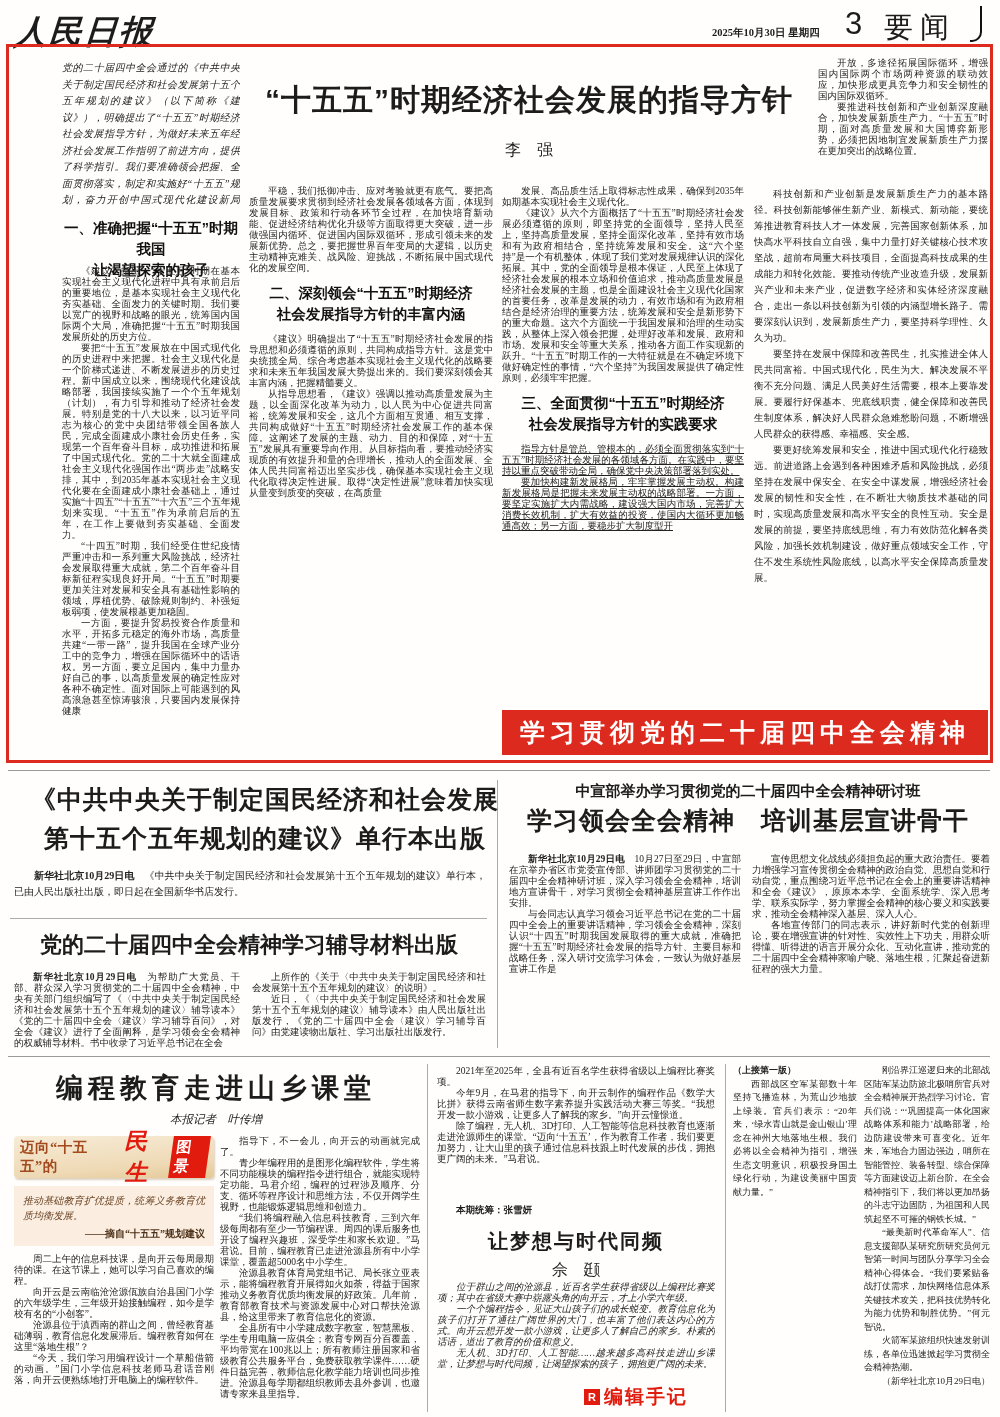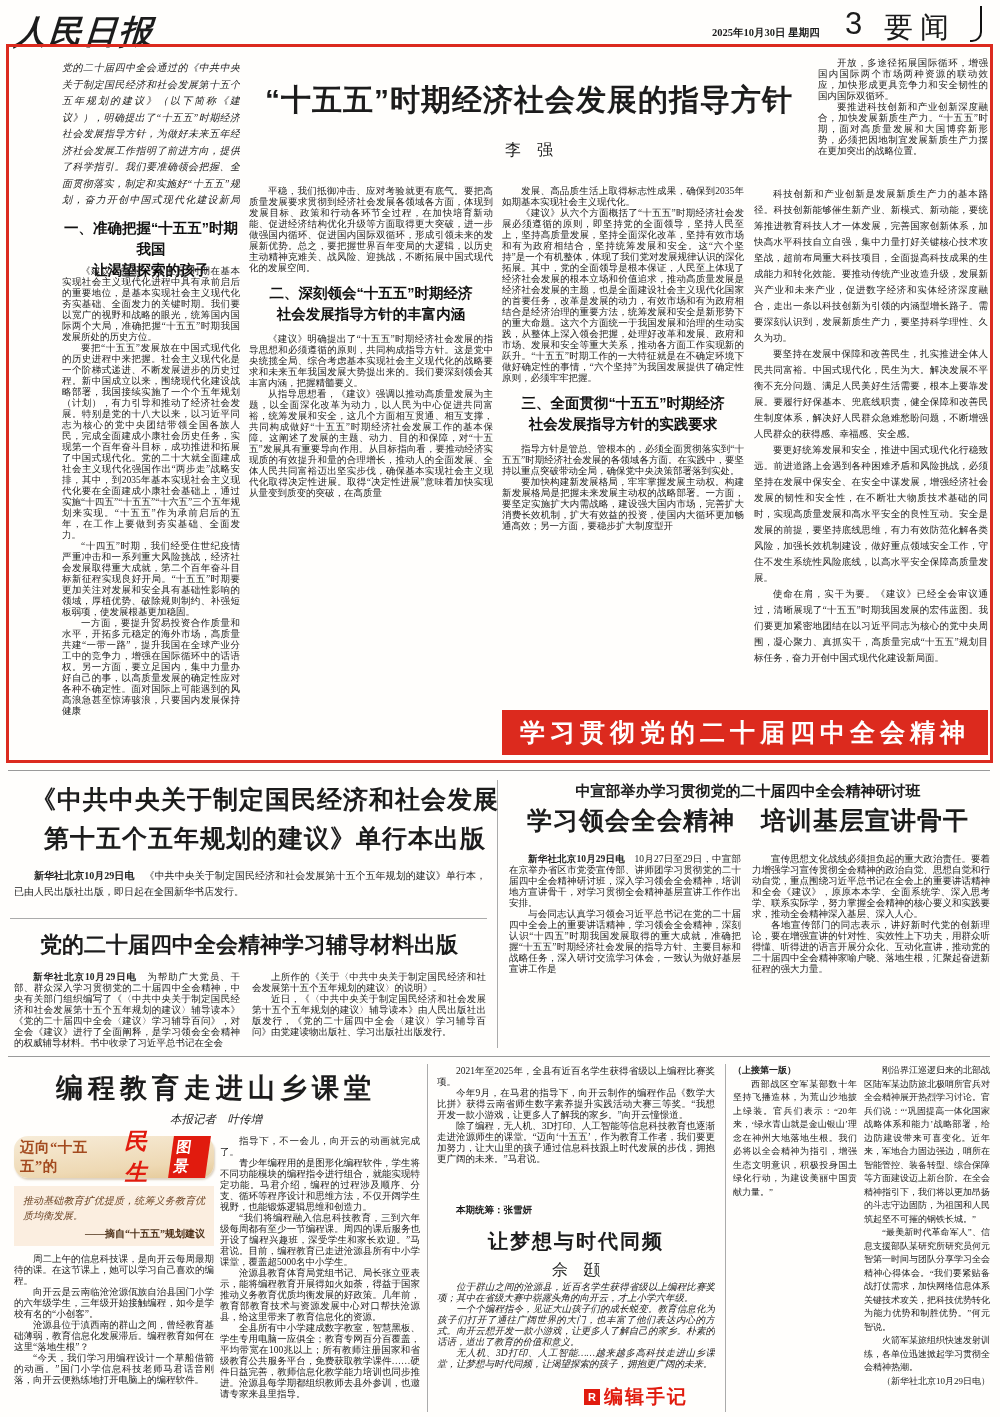--- a/index.html
+++ b/index.html
@@ -19,21 +19,21 @@
   .colhead{font-family:"Liberation Sans","DejaVu Sans",sans-serif;font-weight:bold;
            font-size:14.5px;line-height:21px;text-align:center;white-space:pre-line;
            margin:9px 0;text-indent:0;color:#111;}
   .rule{background:#9a9a9a;}
   .vrule{background:#ababab;}
   .redbox{border:3px solid #dc2a1e;}
   .banner{background:#dc2a1e;color:#ffffff;font-family:"Liberation Sans","DejaVu Sans",sans-serif;
           font-weight:bold;font-size:25px;letter-spacing:5px;text-align:center;line-height:45px;}
   .dateline{font-weight:bold;}
   .logo-band{background:linear-gradient(175deg,#f7ecd8 0%,#eed9b4 70%,#e4c896 100%);
-             border-radius:14px;box-shadow:1px 2px 2px rgba(120,80,20,.25);
+             border-radius:4px;box-shadow:1px 2px 2px rgba(120,80,20,.25);
              display:flex;align-items:center;padding:3px 6px;box-sizing:border-box;}
   .logo-prefix{color:#a34a1f;font-weight:bold;font-size:14.5px;letter-spacing:.5px;}
   .logo-minsheng{color:#e11b0e;font-weight:bold;font-style:italic;font-size:23px;margin:0 2px;
                  font-family:"Liberation Serif",serif;}
   .logo-tujing{background:#e11b0e;color:#fff;font-weight:bold;font-size:15px;padding:2px 4px;
                transform:skewX(-8deg);display:inline-block;font-family:"Liberation Sans",sans-serif;}
   .quote-box{background:#fbeee0;padding:7px 9px;box-sizing:border-box;color:#6b4425;
              font-size:10px;line-height:15px;text-align:justify;font-style:italic;}
   .quote-src{text-align:right;font-weight:bold;font-style:normal;color:#4c3018;margin-top:3px;}
   .tag-note{display:flex;align-items:center;background:#fffefc;padding-left:6px;}
@@ -88,31 +88,30 @@
       </div>
   </div>
 
   <div class="abs" style="left:502px;top:186px;width:242px;height:520px;overflow:hidden;">
     <div class="bodytxt" style="overflow:visible;">
         <p>发展、高品质生活上取得标志性成果，确保到2035年如期基本实现社会主义现代化。</p>
         <p>《建议》从六个方面概括了“十五五”时期经济社会发展必须遵循的原则，即坚持党的全面领导，坚持人民至上，坚持高质量发展，坚持全面深化改革，坚持有效市场和有为政府相结合，坚持统筹发展和安全。这“六个坚持”是一个有机整体，体现了我们党对发展规律认识的深化拓展。其中，党的全面领导是根本保证，人民至上体现了经济社会发展的根本立场和价值追求，推动高质量发展是经济社会发展的主题，也是全面建设社会主义现代化国家的首要任务，改革是发展的动力，有效市场和有为政府相结合是经济治理的重要方法，统筹发展和安全是新形势下的重大命题。这六个方面统一于我国发展和治理的生动实践，从整体上深入领会把握，处理好改革和发展、政府和市场、发展和安全等重大关系，推动各方面工作实现新的跃升。“十五五”时期工作的一大特征就是在不确定环境下做好确定性的事情，“六个坚持”为我国发展提供了确定性原则，必须牢牢把握。</p>
       </div>
     <div class="colhead">三、全面贯彻“十五五”时期经济
 社会发展指导方针的实践要求</div>
-    <div class="bodytxt" style="overflow:visible;">
+    <div class="bodytxt" style="overflow:visible;text-decoration:underline;">
         <p>指导方针是管总、管根本的，必须全面贯彻落实到“十五五”时期经济社会发展的各领域各方面。在实践中，要坚持以重点突破带动全局，确保党中央决策部署落到实处。</p>
         <p>要加快构建新发展格局，牢牢掌握发展主动权。构建新发展格局是把握未来发展主动权的战略部署。一方面，要坚定实施扩大内需战略，建设强大国内市场，完善扩大消费长效机制，扩大有效益的投资，使国内大循环更加畅通高效；另一方面，要稳步扩大制度型开</p>
       </div>
   </div>
 
   <div class="abs bodytxt" style="left:754px;top:186px;width:234px;height:520px;line-height:16px;">
       <p>科技创新和产业创新是发展新质生产力的基本路径。科技创新能够催生新产业、新模式、新动能，要统筹推进教育科技人才一体发展，完善国家创新体系，加快高水平科技自立自强，集中力量打好关键核心技术攻坚战，超前布局重大科技项目，全面提高科技成果的生成能力和转化效能。要推动传统产业改造升级，发展新兴产业和未来产业，促进数字经济和实体经济深度融合，走出一条以科技创新为引领的内涵型增长路子。需要深刻认识到，发展新质生产力，要坚持科学理性、久久为功。</p>
       <p>要坚持在发展中保障和改善民生，扎实推进全体人民共同富裕。中国式现代化，民生为大。解决发展不平衡不充分问题、满足人民美好生活需要，根本上要靠发展。要履行好保基本、兜底线职责，健全保障和改善民生制度体系，解决好人民群众急难愁盼问题，不断增强人民群众的获得感、幸福感、安全感。</p>
       <p>要更好统筹发展和安全，推进中国式现代化行稳致远。前进道路上会遇到各种困难矛盾和风险挑战，必须坚持在发展中保安全、在安全中谋发展，增强经济社会发展的韧性和安全性，在不断壮大物质技术基础的同时，实现高质量发展和高水平安全的良性互动。安全是发展的前提，要坚持底线思维，有力有效防范化解各类风险，加强长效机制建设，做好重点领域安全工作，守住不发生系统性风险底线，以高水平安全保障高质量发展。</p>
-      <p>使命在肩，实干为要。《建议》已经全会审议通过，清晰展现了“十五五”时期我国发展的宏伟蓝图。我们要更加紧密地团结在以习近平同志为核心的党中央周围，凝心聚力、真抓实干，高质量完成“十五五”规划目标任务，奋力开创中国式现代化建设新局面。</p>
     </div>
 
   <div class="abs banner" style="left:502px;top:710px;width:486px;height:45px;">学习贯彻党的二十届四中全会精神</div>
 
   <div class="abs rule" style="left:8px;top:770px;width:982px;height:1px;"></div>
   <div class="abs vrule" style="left:497px;top:780px;width:1px;height:268px;"></div>
   <div class="abs vrule" style="left:10px;top:918px;width:477px;height:1px;"></div>
   <div class="abs rule" style="left:8px;top:1056px;width:982px;height:1px;"></div>
   <div class="abs vrule" style="left:427px;top:1064px;width:1px;height:348px;"></div>
   <div class="abs vrule" style="left:725px;top:1064px;width:1px;height:348px;"></div>

